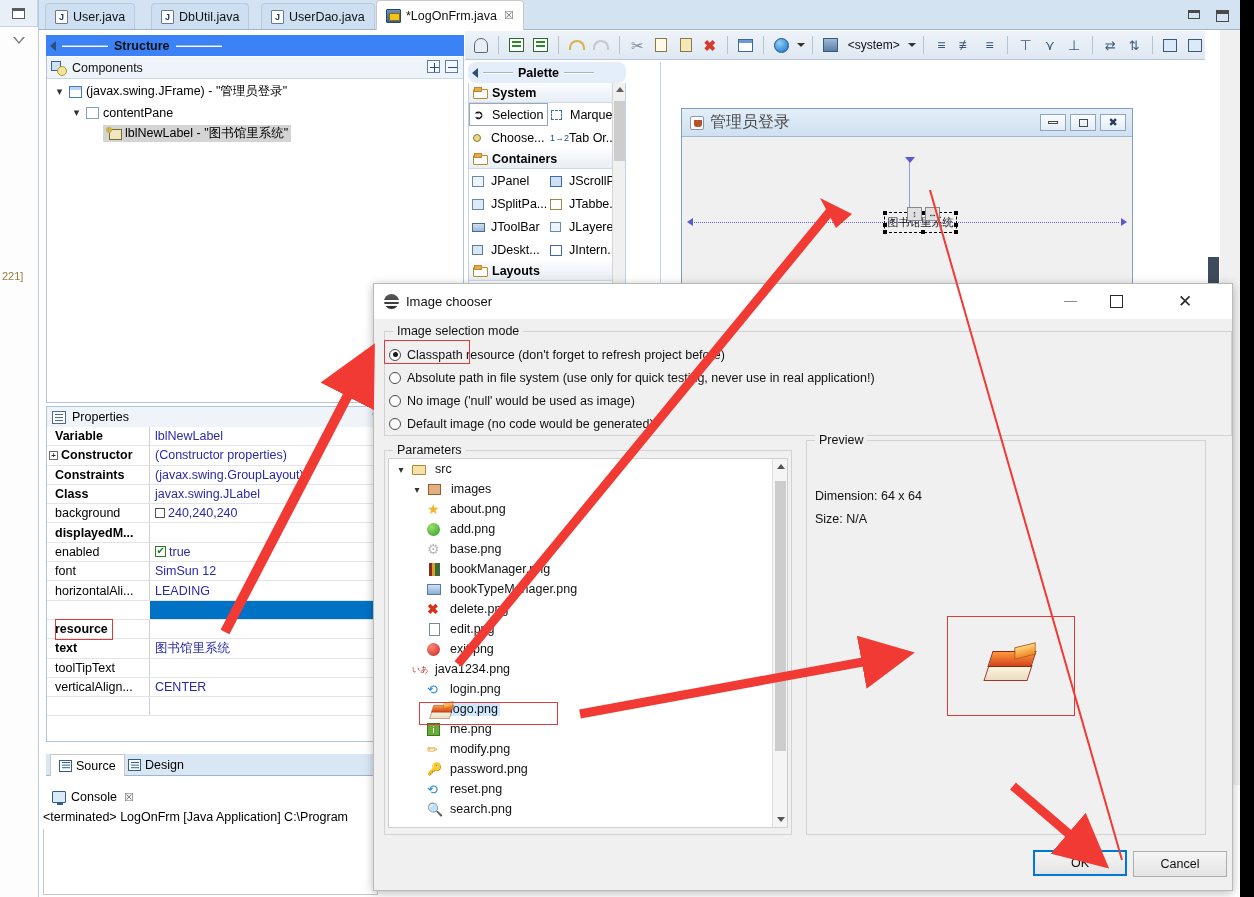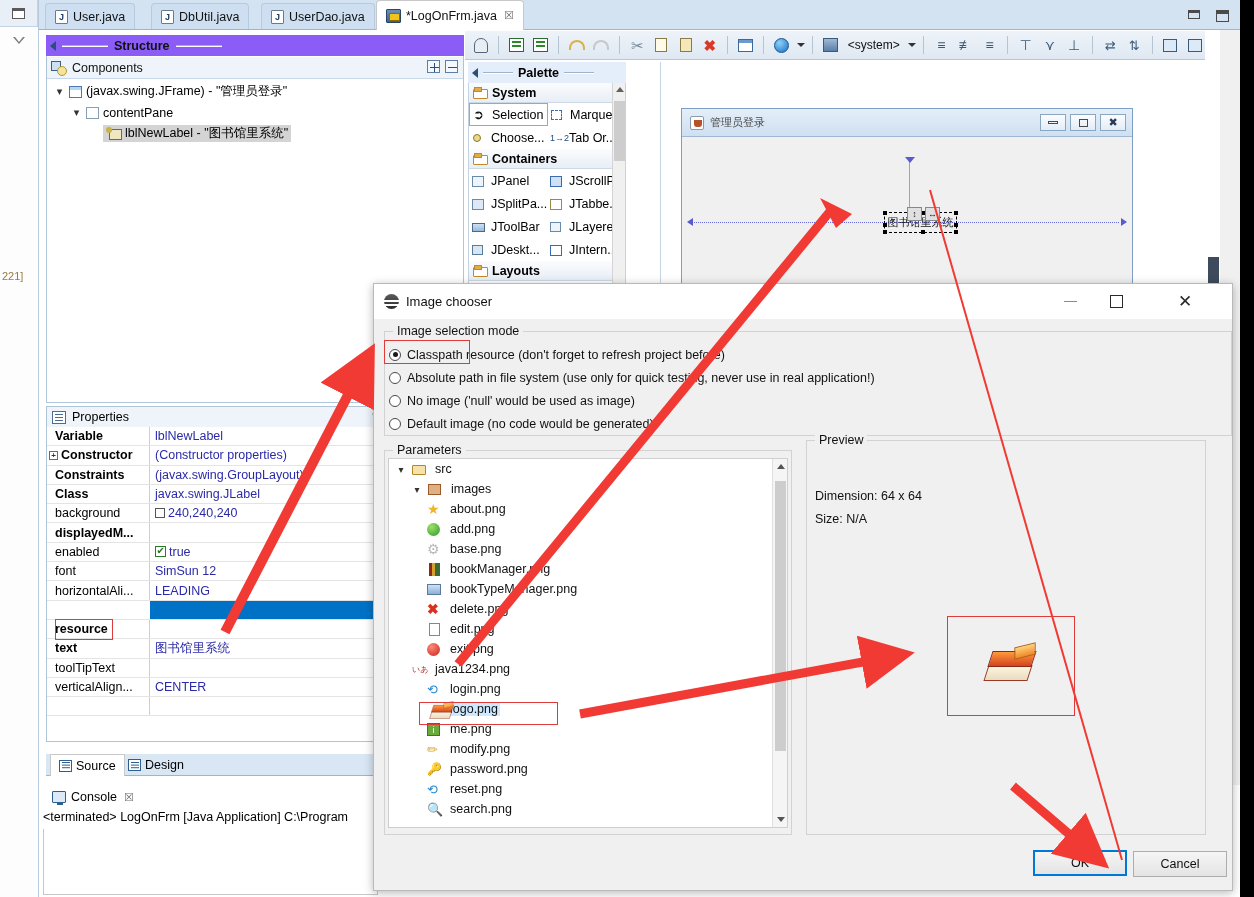--- a/index.html
+++ b/index.html
@@ -82,21 +82,21 @@
     position: absolute; top: 10px; width: 14px; height: 12px;
   }
 
   
   .structure-panel {
     position: absolute; left: 46px; top: 35px; width: 418px; height: 368px;
     background: #ffffff; border: 1px solid #b0c4d8;
   }
   .structure-head {
     position: absolute; left: 46px; top: 35px; width: 418px; height: 21px;
-    background: #8b5cf6; display: flex; align-items: center;
+    background: #3b82f6; display: flex; align-items: center;
   }
   .sh-arrow { margin-left:4px; width:0;height:0;border-top:5px solid transparent;border-bottom:5px solid transparent;border-right:6px solid #2b4f79; }
   .sh-line { height:0; border-top:1px solid #9db4cb; border-bottom:1px solid #fff; width:46px; margin:0 6px;}
   .sh-title { font-weight: bold; font-size: 12.5px; color:#111; }
 
   .components-bar {
     position: absolute; left: 47px; top: 57px; width: 416px; height: 22px;
     background: #eef4fa; border-bottom: 1px solid #c8d8e8;
     display: flex; align-items: center; padding-left: 4px; gap: 6px;
   }
@@ -177,21 +177,21 @@
   }
   .ed-toolbar{
     position:absolute;left:465px;top:31px;width:740px;height:29px;
     background:linear-gradient(#eef3f9,#dfe8f2); border-bottom:1px solid #b8c8d8;
     display:flex;align-items:center;padding-left:5px;gap:3px;
   }
   .tb-btn{width:22px;height:22px;display:flex;align-items:center;justify-content:center;position:relative;}
   .tb-sep{width:1px;height:18px;background:#b6c4d2;margin:0 4px;}
   .tb-caret{width:0;height:0;border-left:4px solid transparent;border-right:4px solid transparent;border-top:4px solid #333;margin-left:1px;}
   .sys-label{font-size:12px;color:#111;padding:0 4px;}
-  .pal-head{position:absolute;left:468px;top:62px;width:158px;height:21px;background:#e4eefa;display:flex;align-items:center;}
+  .pal-head{position:absolute;left:468px;top:62px;width:158px;height:21px;background:#e4eefa;display:flex;align-items:center;border-radius:8px;}
   .pal-arrow{margin-left:4px;width:0;height:0;border-top:5px solid transparent;border-bottom:5px solid transparent;border-right:6px solid #2b4f79;}
   .pal-line{height:0;border-top:1px solid #9db4cb;border-bottom:1px solid #fff;width:30px;margin:0 5px;}
   .pal-title{font-weight:bold;font-size:12.5px;}
   .pal-body{position:absolute;left:468px;top:83px;width:158px;height:202px;background:#fff;border:1px solid #c4d3e2;border-top:none;overflow:hidden;}
   .pal-cat{height:20px;background:linear-gradient(#fbfcfe,#e8eef6);border-bottom:1px solid #cdd9e6;display:flex;align-items:center;gap:5px;padding-left:4px;font-weight:bold;font-size:12.5px;}
   .folder-ico{width:14px;height:11px;position:relative;}
   .folder-ico::before{content:'';position:absolute;left:0;top:2px;width:13px;height:8px;border:1.5px solid #c08a2a;background:#fff;border-radius:1px;}
   .folder-ico::after{content:'';position:absolute;left:1px;top:0px;width:6px;height:3px;background:#e0ab48;border:1px solid #c08a2a;}
   .pal-row{display:flex;height:23px;}
   .pal-item{flex:1;display:flex;align-items:center;gap:4px;padding-left:3px;font-size:12.5px;overflow:hidden;white-space:nowrap;}
@@ -200,21 +200,21 @@
   .scrollv{position:absolute;right:0;top:0;width:13px;height:100%;background:#f0f0f0;border-left:1px solid #d4d4d4;}
   .scrollv .thumb{position:absolute;left:1px;top:18px;width:11px;height:60px;background:#cdcdcd;}
   .sc-arrow{position:absolute;left:3px;top:4px;width:0;height:0;border-left:4px solid transparent;border-right:4px solid transparent;border-bottom:5px solid #606060;}
 
   
   .canvas{position:absolute;left:660px;top:62px;width:545px;height:225px;background:#fff;border-left:1px solid #c7d5e3;}
   .frame-outer{position:absolute;left:681px;top:108px;width:452px;height:180px;border:1px solid #7e9ec4;background:#fff;}
   .frame-title{height:28px;background:linear-gradient(#e4eef8,#cfe0f1);border-bottom:1px solid #9fb9d4;display:flex;align-items:center;gap:6px;padding-left:8px;position:relative;}
   .java-cup{width:14px;height:14px;background:#fff;border:1px solid #8a9aa8;border-radius:2px;position:relative;}
   .java-cup::after{content:'';position:absolute;left:3px;top:3px;width:8px;height:7px;background:#b5522a;border-radius:0 0 3px 3px;}
-  .ft-text{font-size:11px;color:#4a4a4a;}
+  .ft-text{font-size:16px;color:#4a4a4a;}
   .wbtns{position:absolute;right:6px;top:5px;display:flex;gap:4px;}
   .wbtn{width:26px;height:17px;border:1px solid #8aa6c0;background:linear-gradient(#fbfdff,#e2ecf6);display:flex;align-items:center;justify-content:center;}
   .frame-body{height:150px;background:#f0f0f0;position:relative;}
   .guide-h{position:absolute;left:9px;top:85px;width:428px;height:1px;border-top:1px dotted #6a6ad8;}
   .guide-v{position:absolute;left:227px;top:23px;width:1px;height:63px;background:#9a9ae8;}
   .gd-left{position:absolute;left:5px;top:81px;width:0;height:0;border-top:4px solid transparent;border-bottom:4px solid transparent;border-right:6px solid #5a5ad0;}
   .gd-right{position:absolute;right:5px;top:81px;width:0;height:0;border-top:4px solid transparent;border-bottom:4px solid transparent;border-left:6px solid #5a5ad0;}
   .gd-top{position:absolute;left:223px;top:20px;width:0;height:0;border-left:5px solid transparent;border-right:5px solid transparent;border-top:6px solid #5a5ad0;}
   .sel-label{position:absolute;left:202px;top:75px;width:73px;height:21px;border:1px dashed #000;display:flex;align-items:center;justify-content:center;font-size:11px;color:#111;}
   .handle{position:absolute;width:4px;height:4px;background:#000;}

